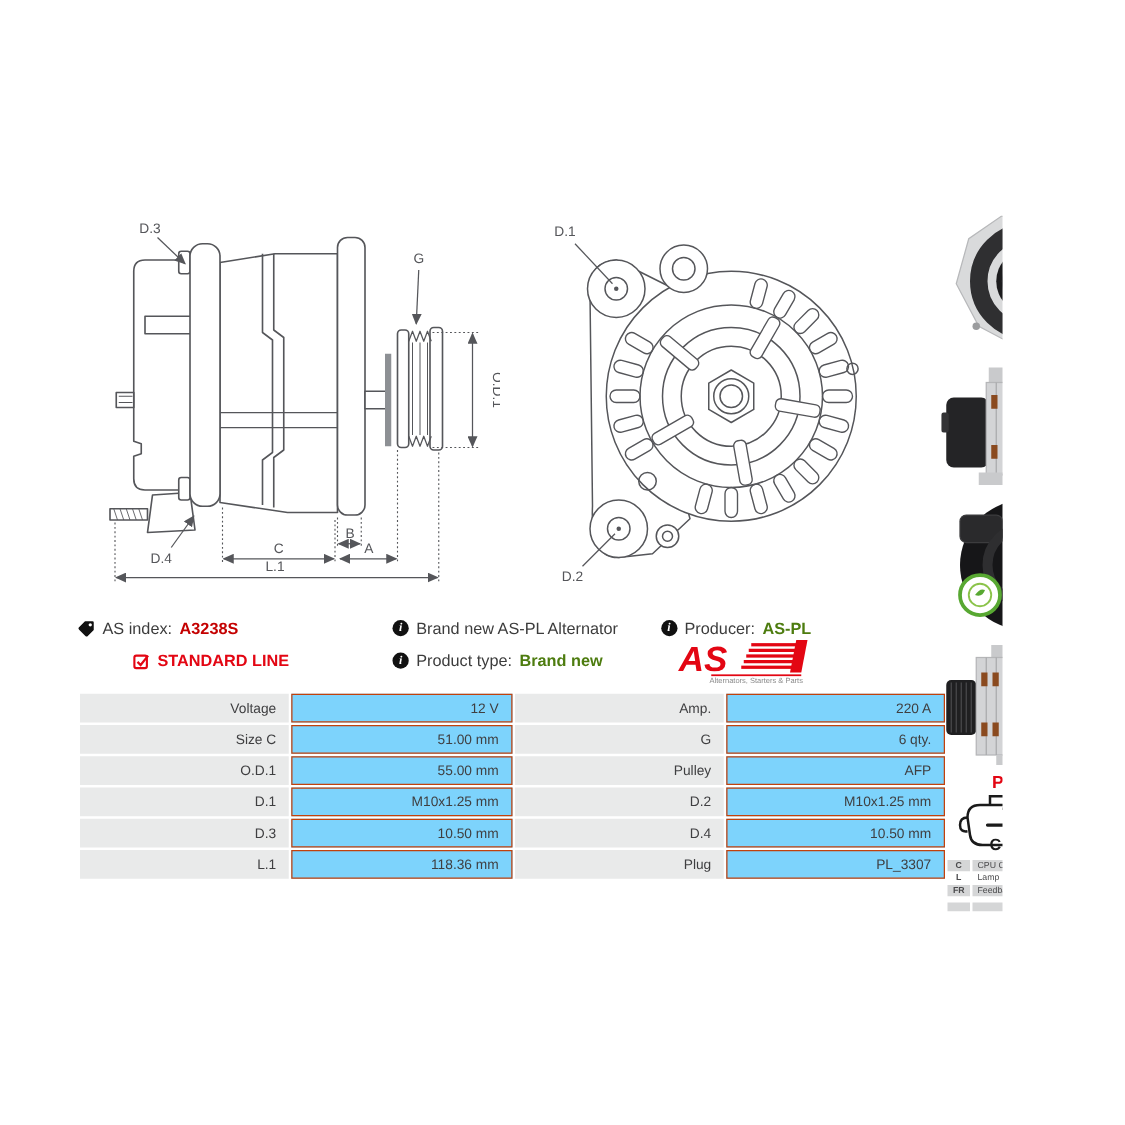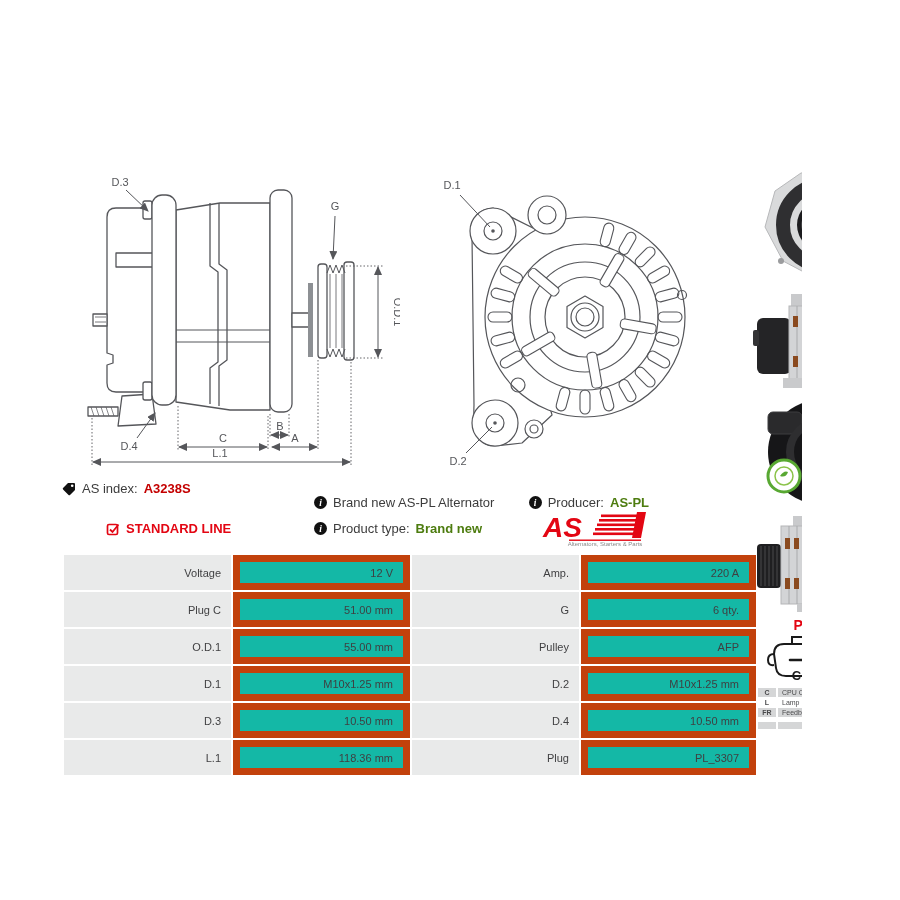--- a/index.html
+++ b/index.html
@@ -16,40 +16,40 @@
   .photo{position:absolute;}
   .photo-1{left:753px;top:165px;}
   .photo-2{left:753px;top:292px;}
   .photo-3{left:750px;top:392px;}
   .photo-4{left:753px;top:514px;}
 
   
   .info-line{position:absolute;display:flex;align-items:center;gap:6px;
              font-size:13px;color:#3c3c3c;white-space:nowrap;}
   .info-line b{color:#4d7c0f;}
-  .pos-asindex{left:62px;top:481px;}
+  .pos-asindex{left:62px;top:495px;}
   .pos-standard{left:62px;top:521px;padding-left:44px;}
   .pos-brandnew{left:314px;top:495px;}
   .pos-ptype{left:314px;top:521px;}
   .pos-producer{right:153px;top:495px;}
   .val-red{color:#c40000;font-weight:bold;}
   .standard-red{color:#e30613;font-weight:bold;}
   .info-icon{display:inline-flex;align-items:center;justify-content:center;
              width:13px;height:13px;border-radius:50%;background:#111;color:#fff;
              font-size:9.5px;font-weight:bold;font-family:"Liberation Serif",serif;
              font-style:italic;flex:0 0 13px;}
   .logo-wrap{position:absolute;right:153px;top:511px;}
 
   
   .specs{position:absolute;left:62px;top:553px;border-collapse:separate;
          border-spacing:2px;table-layout:fixed;width:686px;}
   .specs td{height:21px;font-size:11px;text-align:right;padding:0 10px 0 0;
             vertical-align:middle;color:#3f3f41;}
   .specs td.lbl{background:#e9eaea;}
-  .specs td.val{background:#14b8a6;border:7px solid #c2410c;}
+  .specs td.val{background:#7dd3fc;border:1px solid #c2410c;}
 
   
   .plug-name{position:absolute;left:766px;top:617px;width:112px;text-align:center;
              font-size:14px;font-weight:bold;color:#e30613;}
   .connector-svg{position:absolute;left:766px;top:634px;}
   .pin-row{position:absolute;left:766px;top:668px;width:112px;display:flex;
            justify-content:center;gap:13px;font-size:13px;font-weight:bold;color:#1a1a1a;}
   .legend{position:absolute;left:758px;top:688px;width:120px;}
   .legend-row{display:flex;gap:2px;margin-bottom:1px;height:9px;line-height:9px;
               font-size:7px;color:#4a4a4c;}
@@ -335,21 +335,21 @@
         <col style="width:175px">
       </colgroup>
     <tbody>
       <tr>
         <td class="lbl">Voltage</td>
         <td class="val">12 V</td>
         <td class="lbl">Amp.</td>
         <td class="val">220 A</td>
       </tr>
       <tr>
-        <td class="lbl">Plug C</td>
+        <td class="lbl">Size C</td>
         <td class="val">51.00 mm</td>
         <td class="lbl">G</td>
         <td class="val">6 qty.</td>
       </tr>
       <tr>
         <td class="lbl">O.D.1</td>
         <td class="val">55.00 mm</td>
         <td class="lbl">Pulley</td>
         <td class="val">AFP</td>
       </tr>

